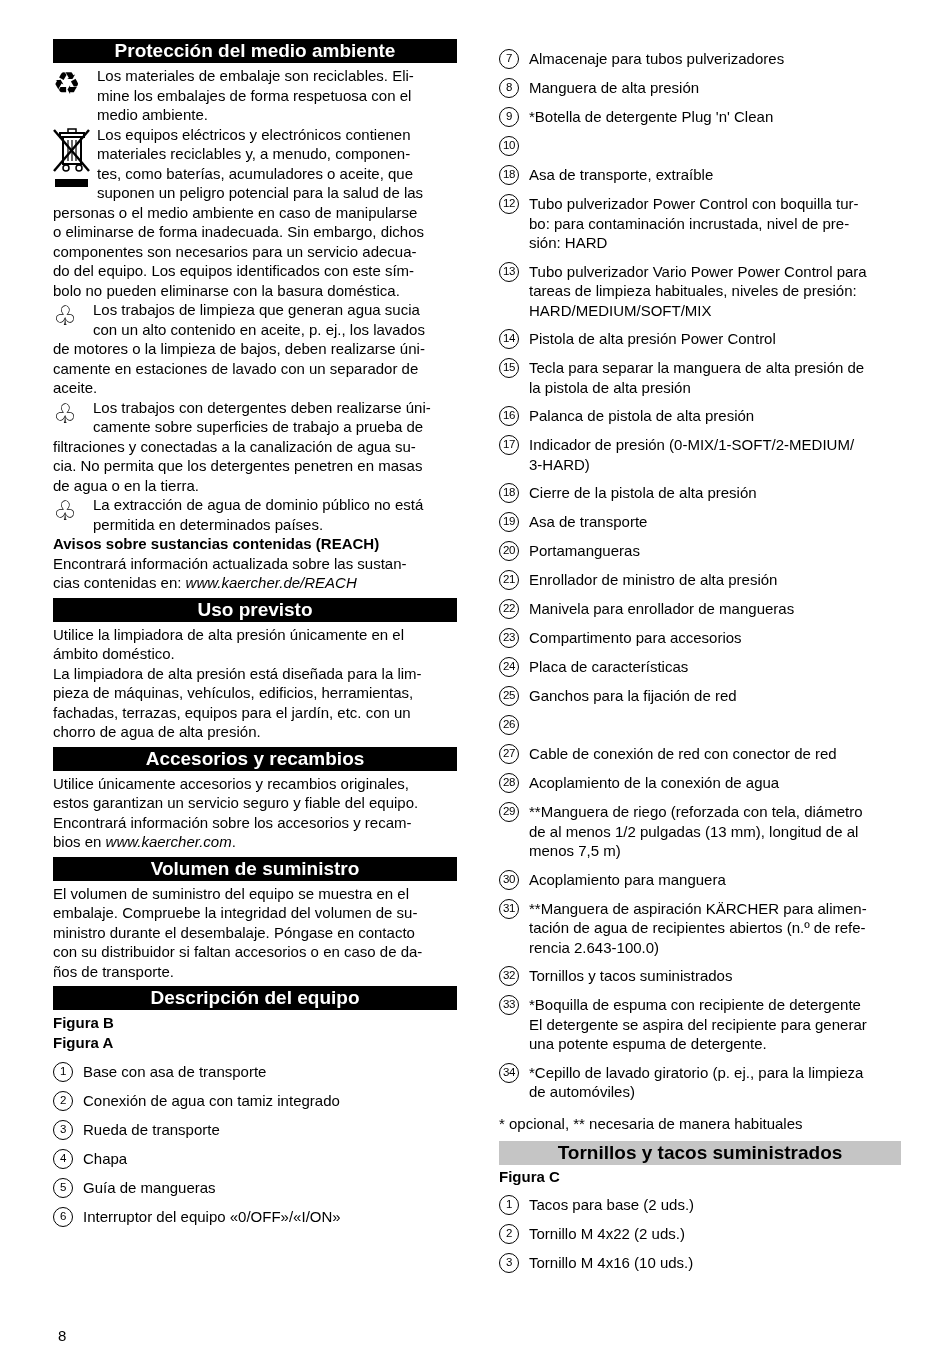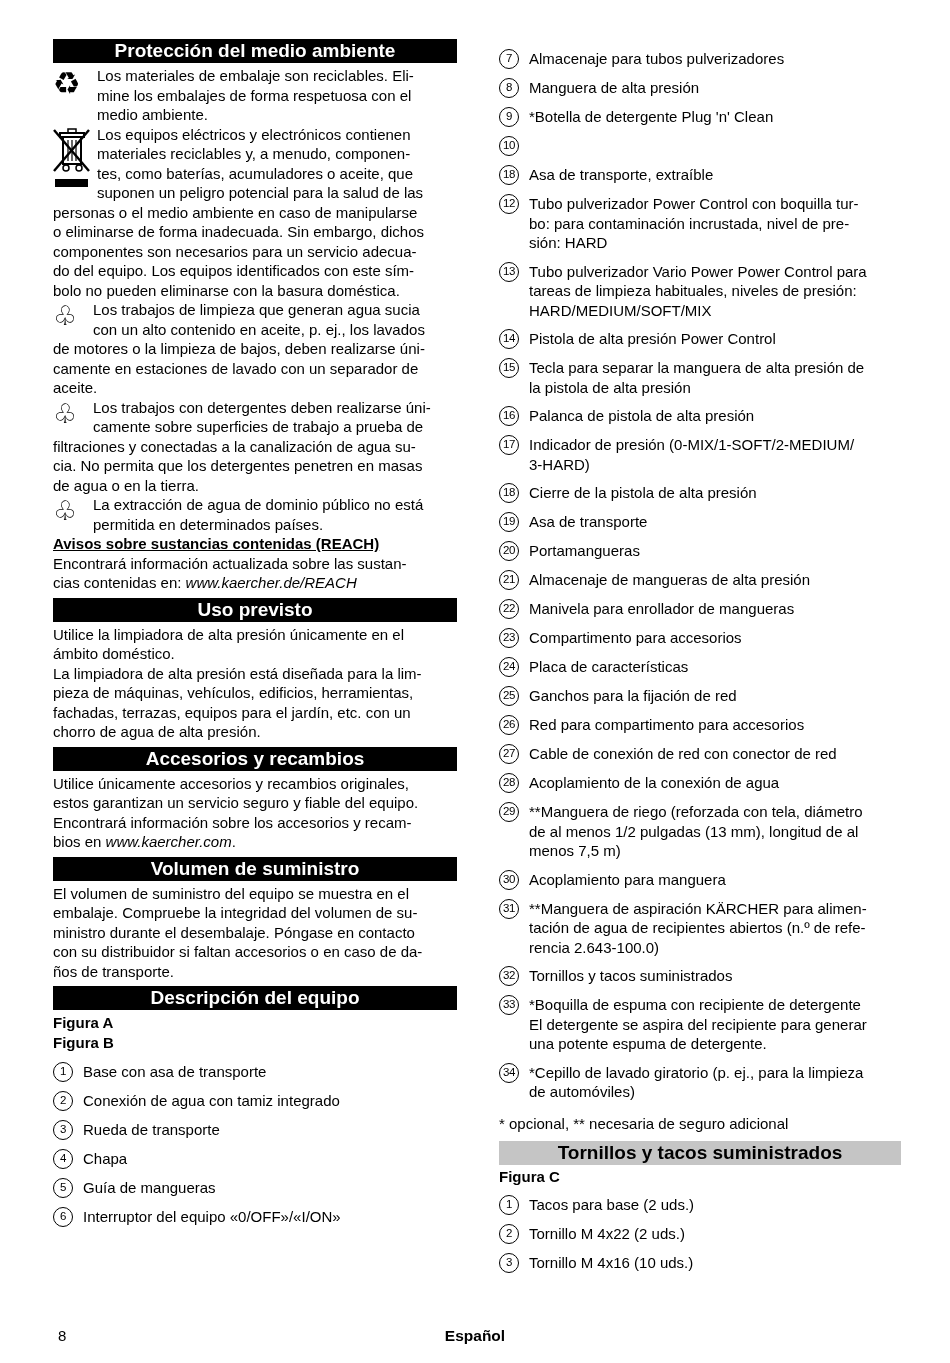--- a/index.html
+++ b/index.html
@@ -25,21 +25,21 @@
   }
   .col-left .sec-h:first-child{margin-top:0;}
   .sub-h{
     background:#c5c5c5;color:#000;
     font-weight:bold;font-size:19px;line-height:24px;
     text-align:center;
     margin:8px 0 2px 0;
   }
   .p{white-space:pre;}
   .p i{font-style:italic;margin-top:11px;}
-  .bold{font-weight:bold;text-decoration:underline;}
+  .bold{font-weight:bold;}
   .figline{font-weight:bold;white-space:pre;}
 
   .icon-float{float:left;}
   .icon-recycle{width:44px;height:57px;}
   .icon-weee{width:44px;height:78px;}
   .icon-clover{width:40px;height:39px;}
   .glyph{
     display:block;
     font-family:"DejaVu Sans", sans-serif;
     color:#000;
@@ -170,22 +170,22 @@
       </div>
       <div class="p">El volumen de suministro del equipo se muestra en el
 embalaje. Compruebe la integridad del volumen de su-
 ministro durante el desembalaje. Póngase en contacto
 con su distribuidor si faltan accesorios o en caso de da-
 ños de transporte.</div>
 
       <div class="sec-h">
         <span>Descripción del equipo</span>
       </div>
+      <div class="figline">Figura B</div>
       <div class="figline">Figura A</div>
-      <div class="figline">Figura B</div>
 
       <div class="list">
 
           <div class="li">
             <span class="num">1</span>
             <span class="txt">Base con asa de transporte</span>
           </div>
 
           <div class="li">
             <span class="num">2</span>
@@ -289,21 +289,21 @@
             <span class="txt">Asa de transporte</span>
           </div>
 
           <div class="li">
             <span class="num">20</span>
             <span class="txt">Portamangueras</span>
           </div>
 
           <div class="li">
             <span class="num">21</span>
-            <span class="txt">Almacenaje de mangueras de alta presión</span>
+            <span class="txt">Enrollador de ministro de alta presión</span>
           </div>
 
           <div class="li">
             <span class="num">22</span>
             <span class="txt">Manivela para enrollador de mangueras</span>
           </div>
 
           <div class="li">
             <span class="num">23</span>
             <span class="txt">Compartimento para accesorios</span>
@@ -314,21 +314,20 @@
             <span class="txt">Placa de características</span>
           </div>
 
           <div class="li">
             <span class="num">25</span>
             <span class="txt">Ganchos para la fijación de red</span>
           </div>
 
           <div class="li">
             <span class="num">26</span>
-            <span class="txt">Red para compartimento para accesorios</span>
           </div>
 
           <div class="li">
             <span class="num">27</span>
             <span class="txt">Cable de conexión de red con conector de red</span>
           </div>
 
           <div class="li">
             <span class="num">28</span>
             <span class="txt">Acoplamiento de la conexión de agua</span>
@@ -365,21 +364,21 @@
 una potente espuma de detergente.</span>
           </div>
 
           <div class="li">
             <span class="num">34</span>
             <span class="txt">*Cepillo de lavado giratorio (p. ej., para la limpieza
 de automóviles)</span>
           </div>
         </div>
 
-      <div class="footnote">* opcional, ** necesaria de seguro adicional</div>
+      <div class="footnote">* opcional, ** necesaria de manera habituales</div>
 
       <div class="sub-h">
         <span>Tornillos y tacos suministrados</span>
       </div>
       <div class="figline">Figura C</div>
 
       <div class="list-tight">
 
           <div class="li">
             <span class="num">1</span>
@@ -394,14 +393,13 @@
           <div class="li">
             <span class="num">3</span>
             <span class="txt">Tornillo M 4x16 (10 uds.)</span>
           </div>
         </div>
 
     </div>
   </div>
 
   <div class="footer-page">8</div>
-  <div class="footer-lang">Español</div>
 </div>
 
 </body></html>

